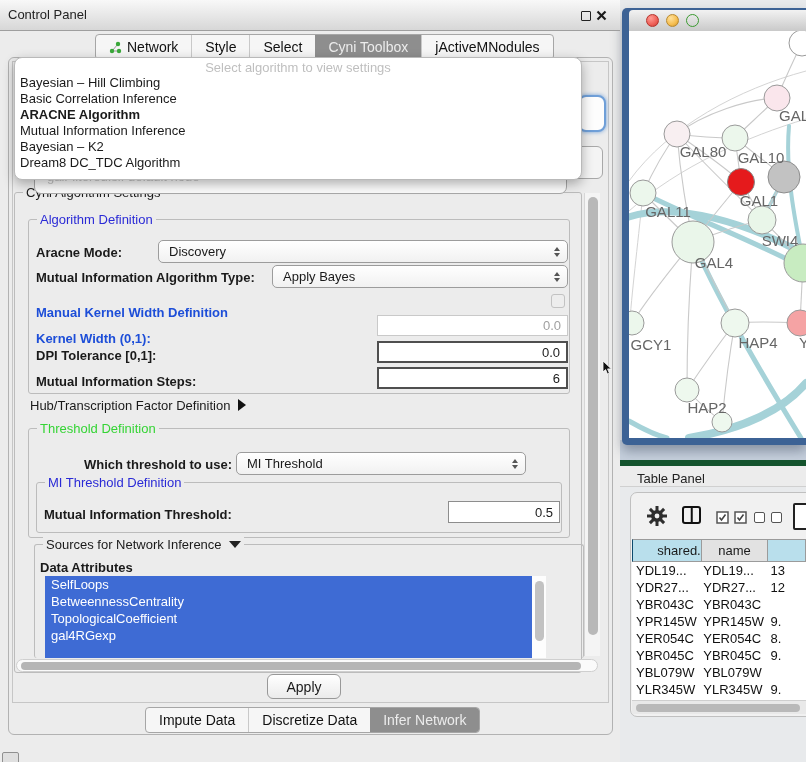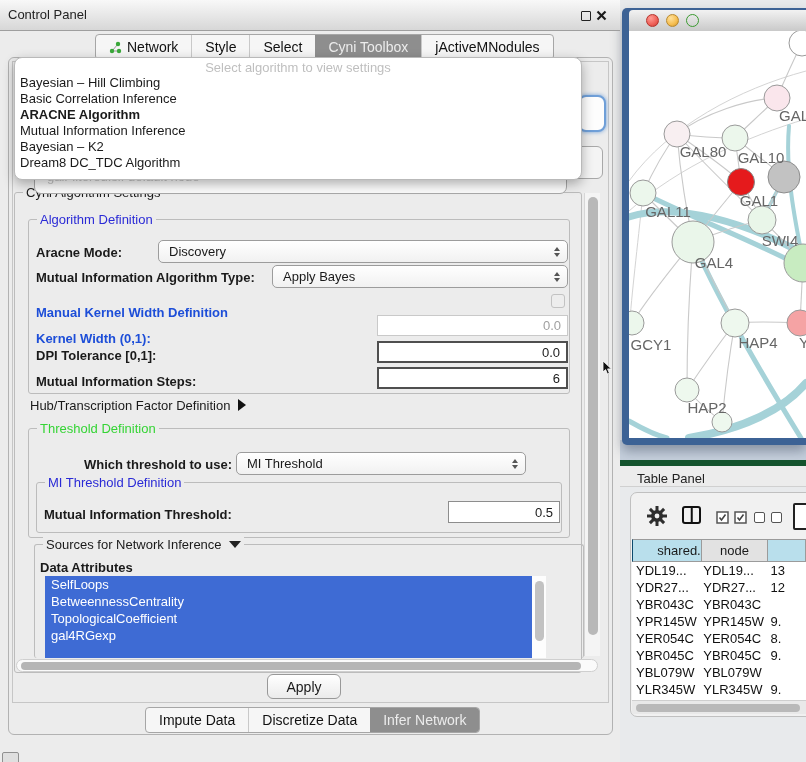--- a/index.html
+++ b/index.html
@@ -212,21 +212,21 @@
   </svg>
   <div class="abs" style="left:754px;top:512px;display:flex;gap:6px;">
     <span class="cb"></span>
       <span class="cb"></span>
   </div>
   <div class="docicon"></div>
 
   <div class="tbl">
     <div class="tbl-head">
       <div class="th" style="width:77px;background:#b9dfec;">shared...</div>
-      <div class="th" style="width:77px;background:#e2e2e2;">node</div>
+      <div class="th" style="width:77px;background:#e2e2e2;">name</div>
       <div class="th" style="width:45px;background:#b9dfec;"></div>
     </div>
     <div class="tr">
         <div class="td" style="width:77px">YDL19...</div>
         <div class="td" style="width:77px">YDL19...</div>
         <div class="td" style="width:45px">13</div>
       </div>
     <div class="tr">
         <div class="td" style="width:77px">YDR27...</div>
         <div class="td" style="width:77px">YDR27...</div>

